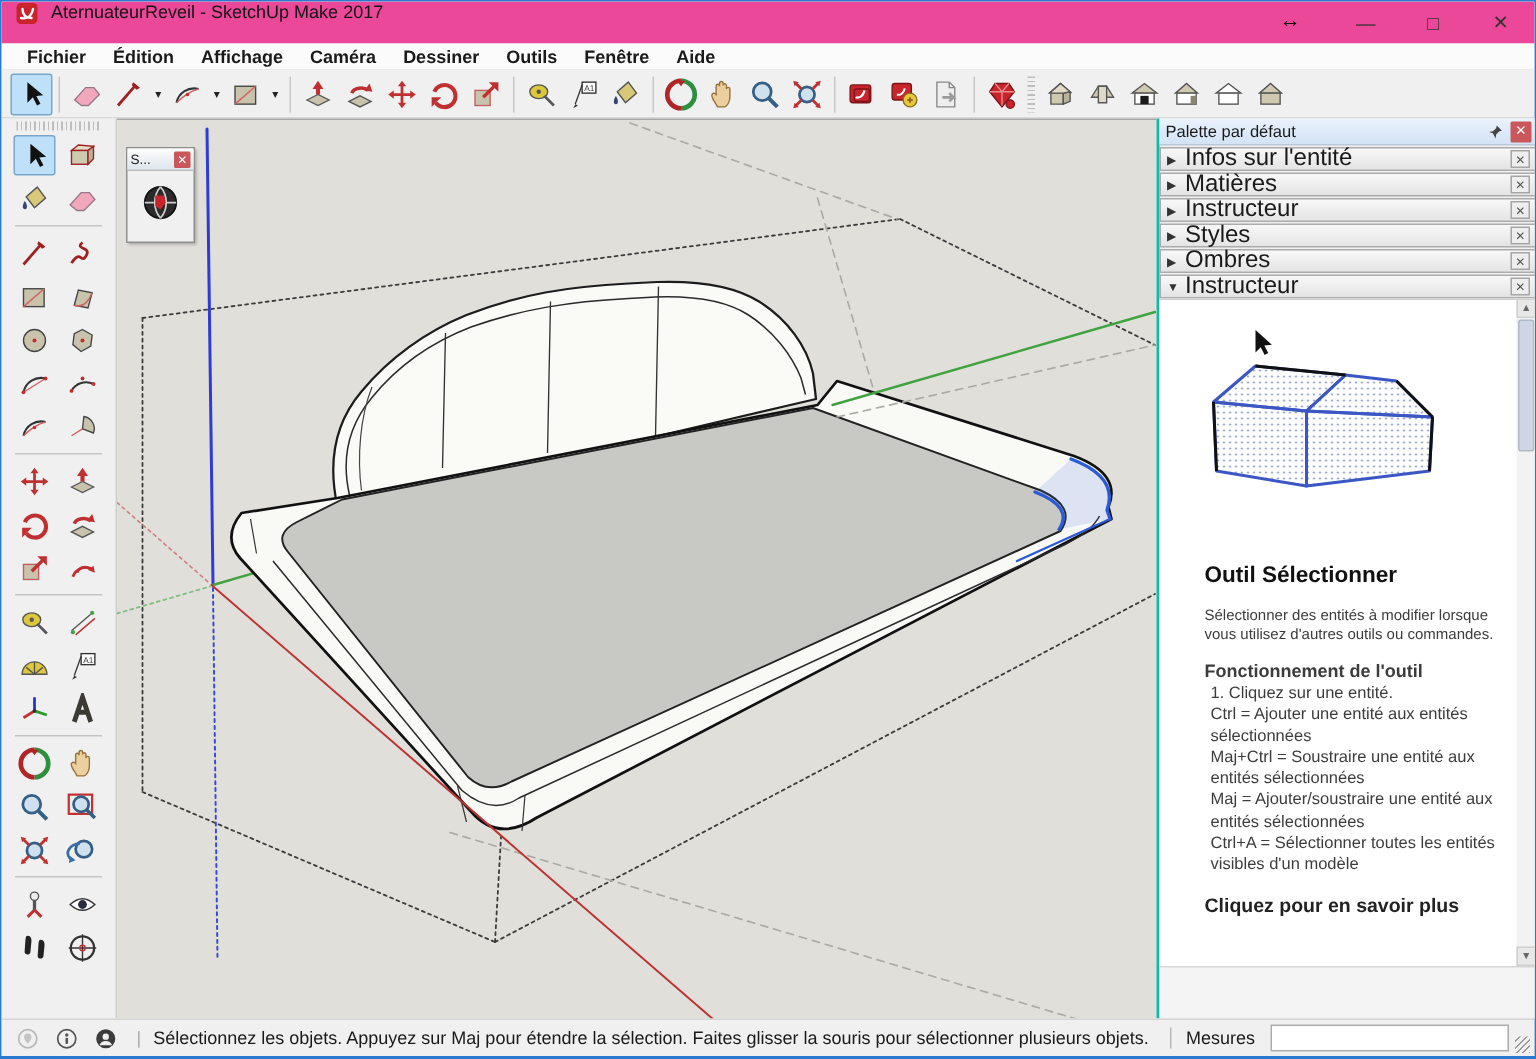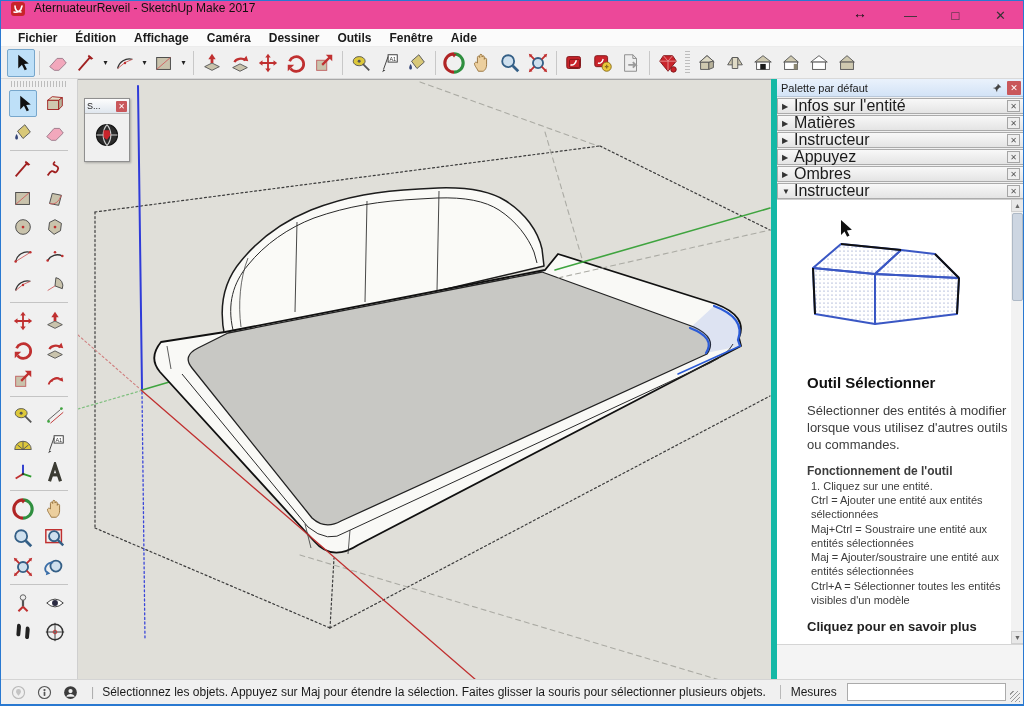--- a/index.html
+++ b/index.html
@@ -50,38 +50,38 @@
   #float-tb{position:absolute;left:6px;top:18px;width:46px;height:64px;background:#f0f0f0;
     border:1px solid #8f8f8f;box-shadow:1px 1px 2px rgba(0,0,0,.25);}
   #float-tb .ft-title{height:15px;background:linear-gradient(#fdfdfd,#dfe6ee);display:flex;
     align-items:center;justify-content:space-between;padding:0 2px;border-bottom:1px solid #bbb;}
   #float-tb .ft-title span{font-size:9px;color:#222;}
   #float-tb .ft-close{width:11px;height:11px;background:#c9575b;color:#fff;font-size:8px;
     display:flex;align-items:center;justify-content:center;border-radius:1px;}
   #float-tb .ft-body{display:flex;align-items:center;justify-content:center;padding-top:4px;}
   
   #palette{position:absolute;left:770px;top:0;width:254px;height:600px;background:#f0f0f0;
-    border-left:6px solid #14b8a6;}
+    border-left:2px solid #14b8a6;}
   #palette-header{height:18px;background:linear-gradient(#eaf2fc,#d3e3f6);display:flex;
     align-items:center;padding:0 4px;border-bottom:1px solid #b9c8da;}
   #palette-title{flex:1;font-size:11px;color:#1a1a1a;}
   .ph-btn{width:14px;height:14px;display:flex;align-items:center;justify-content:center;margin-left:3px;}
   #palette-close{background:#c9575b;color:#fff;font-size:9px;border-radius:1px;}
   .section-bar{height:16px;margin-top:1px;background:linear-gradient(#f8f8f8,#e4e4e4);
     border:1px solid #ababab;display:flex;align-items:center;padding:0 4px;}
   .section-arrow{font-size:8px;color:#333;width:12px;}
   .section-label{flex:1;font-size:16px;color:#1a1a1a;}
   .section-close{width:13px;height:12px;border:1px solid #a5a5a5;background:#eee;color:#555;
     font-size:8px;display:flex;align-items:center;justify-content:center;}
   #instructor-content{position:absolute;left:0;top:120px;width:253px;height:445px;background:#fff;
     overflow:hidden;border-top:1px solid #cdcdcd;}
   #instructor-image{width:225px;height:158px;margin:6px 0 0 6px;}
   #instructor-text{padding:2px 16px 0 30px;}
   #instructor-title{font-size:15px;font-weight:bold;color:#111;margin:4px 0 1px;}
-  #instructor-desc{font-size:13px;color:#3c3c3c;line-height:1.3;margin:12px 0 10px;}
+  #instructor-desc{font-size:10px;color:#3c3c3c;line-height:1.3;margin:12px 0 10px;}
   .instr-heading{font-size:12px;font-weight:bold;color:#3c3c3c;margin:10px 0 1px;}
   .instr-line{font-size:11px;color:#3c3c3c;line-height:1.3;margin-left:4px;}
   #instructor-more{font-size:13px;font-weight:bold;color:#222;margin-top:12px;}
   #instr-scrollbar{position:absolute;right:1px;top:120px;width:13px;height:445px;background:#f2f2f2;}
   .sb-arrow{height:13px;display:flex;align-items:center;justify-content:center;font-size:7px;
     color:#666;background:#e8e8e8;border:1px solid #d0d0d0;}
   #sb-thumb{position:absolute;left:1px;top:14px;width:11px;height:88px;background:#cdd6e2;
     border:1px solid #aeb9c6;border-radius:2px;}
   #sb-down{position:absolute;bottom:0;left:0;right:0;}
   #palette-bottom{position:absolute;left:0;top:565px;width:253px;height:35px;background:#f4f4f4;
@@ -818,21 +818,21 @@
             <span class="section-label">Matières</span>
             <span class="section-close">✕</span>
           </div>
           <div class="section-bar">
             <span class="section-arrow">▶</span>
             <span class="section-label">Instructeur</span>
             <span class="section-close">✕</span>
           </div>
           <div class="section-bar">
             <span class="section-arrow">▶</span>
-            <span class="section-label">Appuyez</span>
+            <span class="section-label">Styles</span>
             <span class="section-close">✕</span>
           </div>
           <div class="section-bar">
             <span class="section-arrow">▶</span>
             <span class="section-label">Ombres</span>
             <span class="section-close">✕</span>
           </div>
           <div class="section-bar">
             <span class="section-arrow">▼</span>
             <span class="section-label">Instructeur</span>

